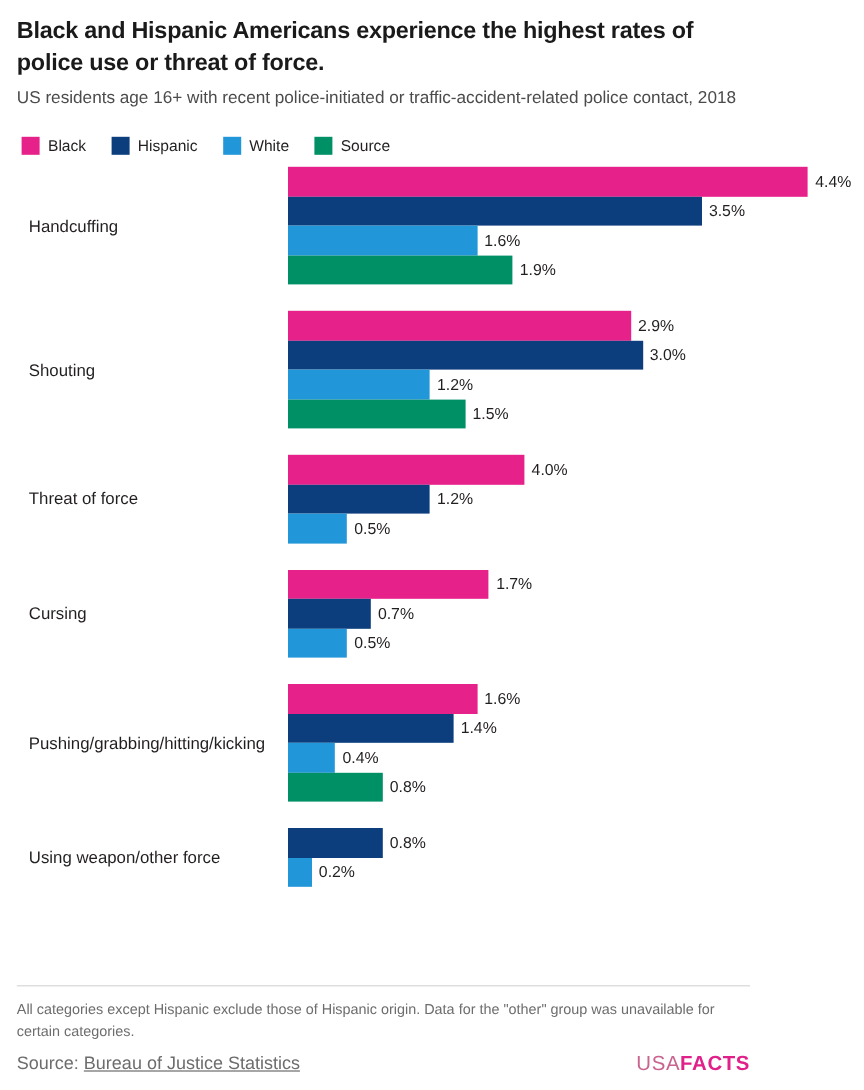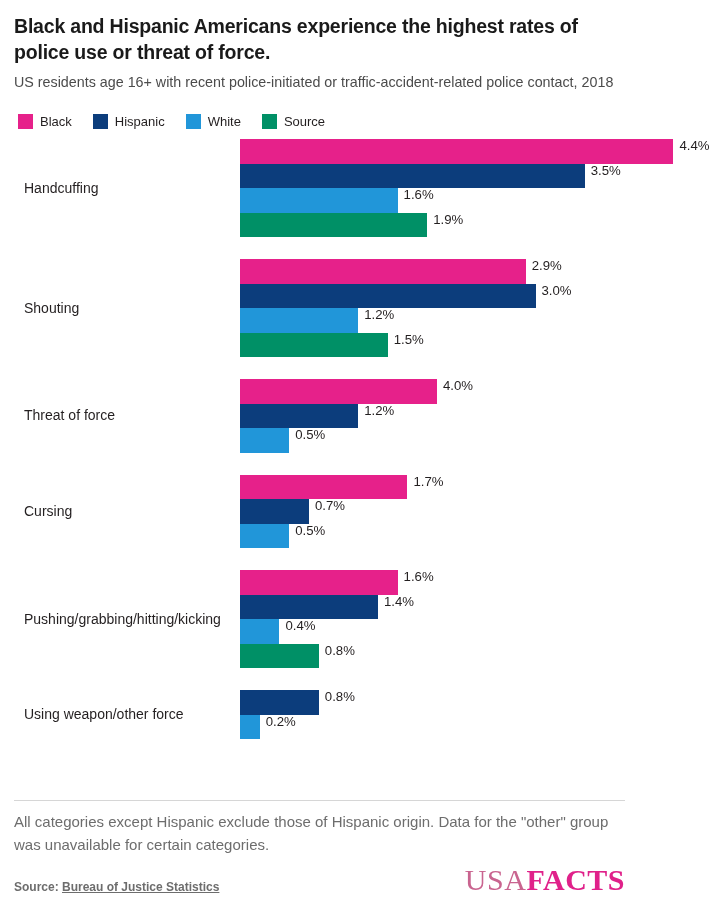--- a/index.html
+++ b/index.html
@@ -88,20 +88,21 @@
     line-height: 1.2;
   }
   .bars {
     flex: 1 1 auto;
     position: relative;
   }
   .bar-row {
     position: relative;
     height: 24.5px;
     display: flex;
+    align-items: center;
   }
   .bar {
     height: 24.5px;
     flex: 0 0 auto;
   }
   .bar-value {
     font-size: 13.2px;
     color: #231f20;
     margin-left: 6px;
     white-space: nowrap;
@@ -117,48 +118,46 @@
     left: 14px;
     right: 14px;
     bottom: 12px;
   }
   .footer-rule {
     border: none;
     border-top: 1px solid #d6d6d6;
     margin: 0 0 10px 0;
   }
   .footnote {
-    font-size: 15px;
+    font-size: 12px;
     color: #6d6d6d;
     line-height: 1.5;
     margin: 0 0 9px 0;
     max-width: 690px;
   }
   .source-row {
     display: flex;
     align-items: flex-end;
     justify-content: space-between;
   }
   .source {
-    font-size: 12px;
+    font-size: 15px;
     color: #6d6d6d;
     line-height: 1.3;
-    font-weight: bold;
   }
   .source-link {
     color: #6d6d6d;
     text-decoration: underline;
   }
   .logo {
-    font-size: 30px;
+    font-size: 17px;
     letter-spacing: 0.5px;
     line-height: 1;
     white-space: nowrap;
     padding-bottom: 1px;
-    font-family: Liberation Serif, serif;
   }
   .logo-usa {
     color: #c9648f;
     font-weight: normal;
   }
   .logo-facts {
     color: #e0218a;
     font-weight: bold;
   }
 </style>

